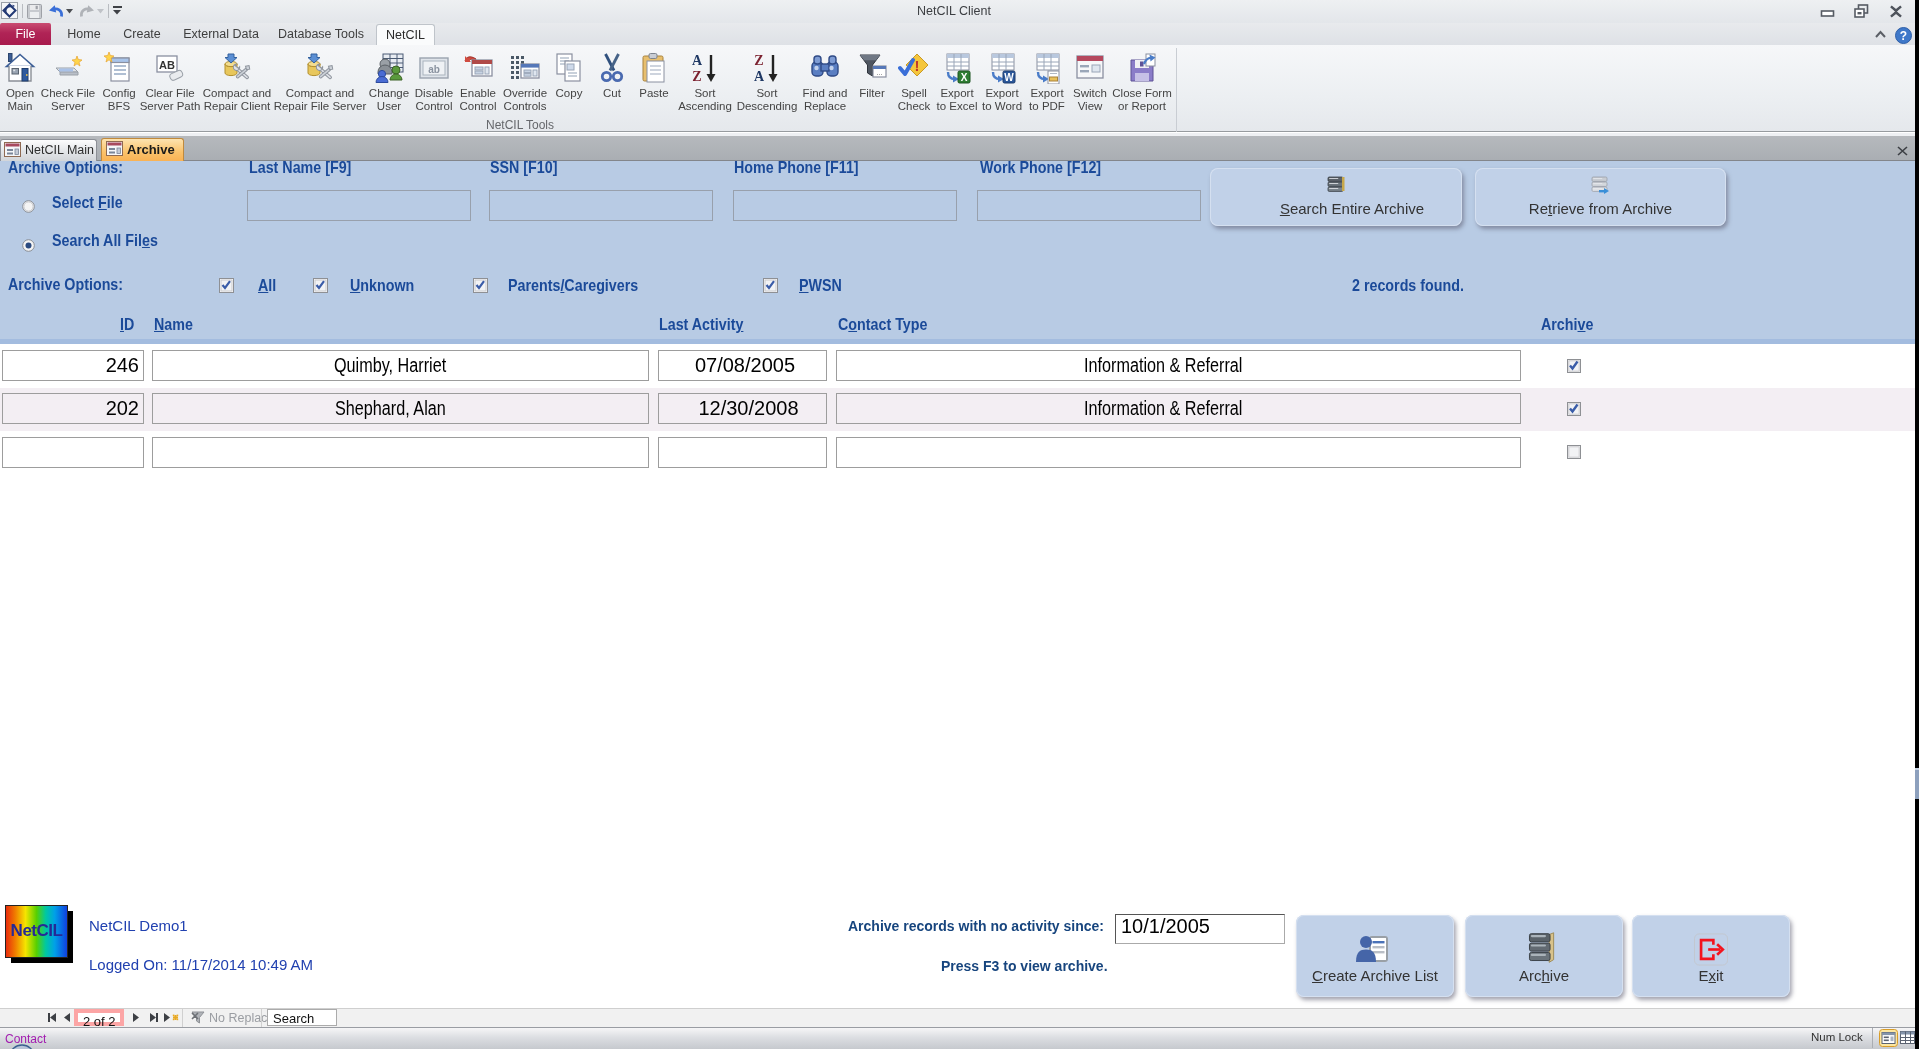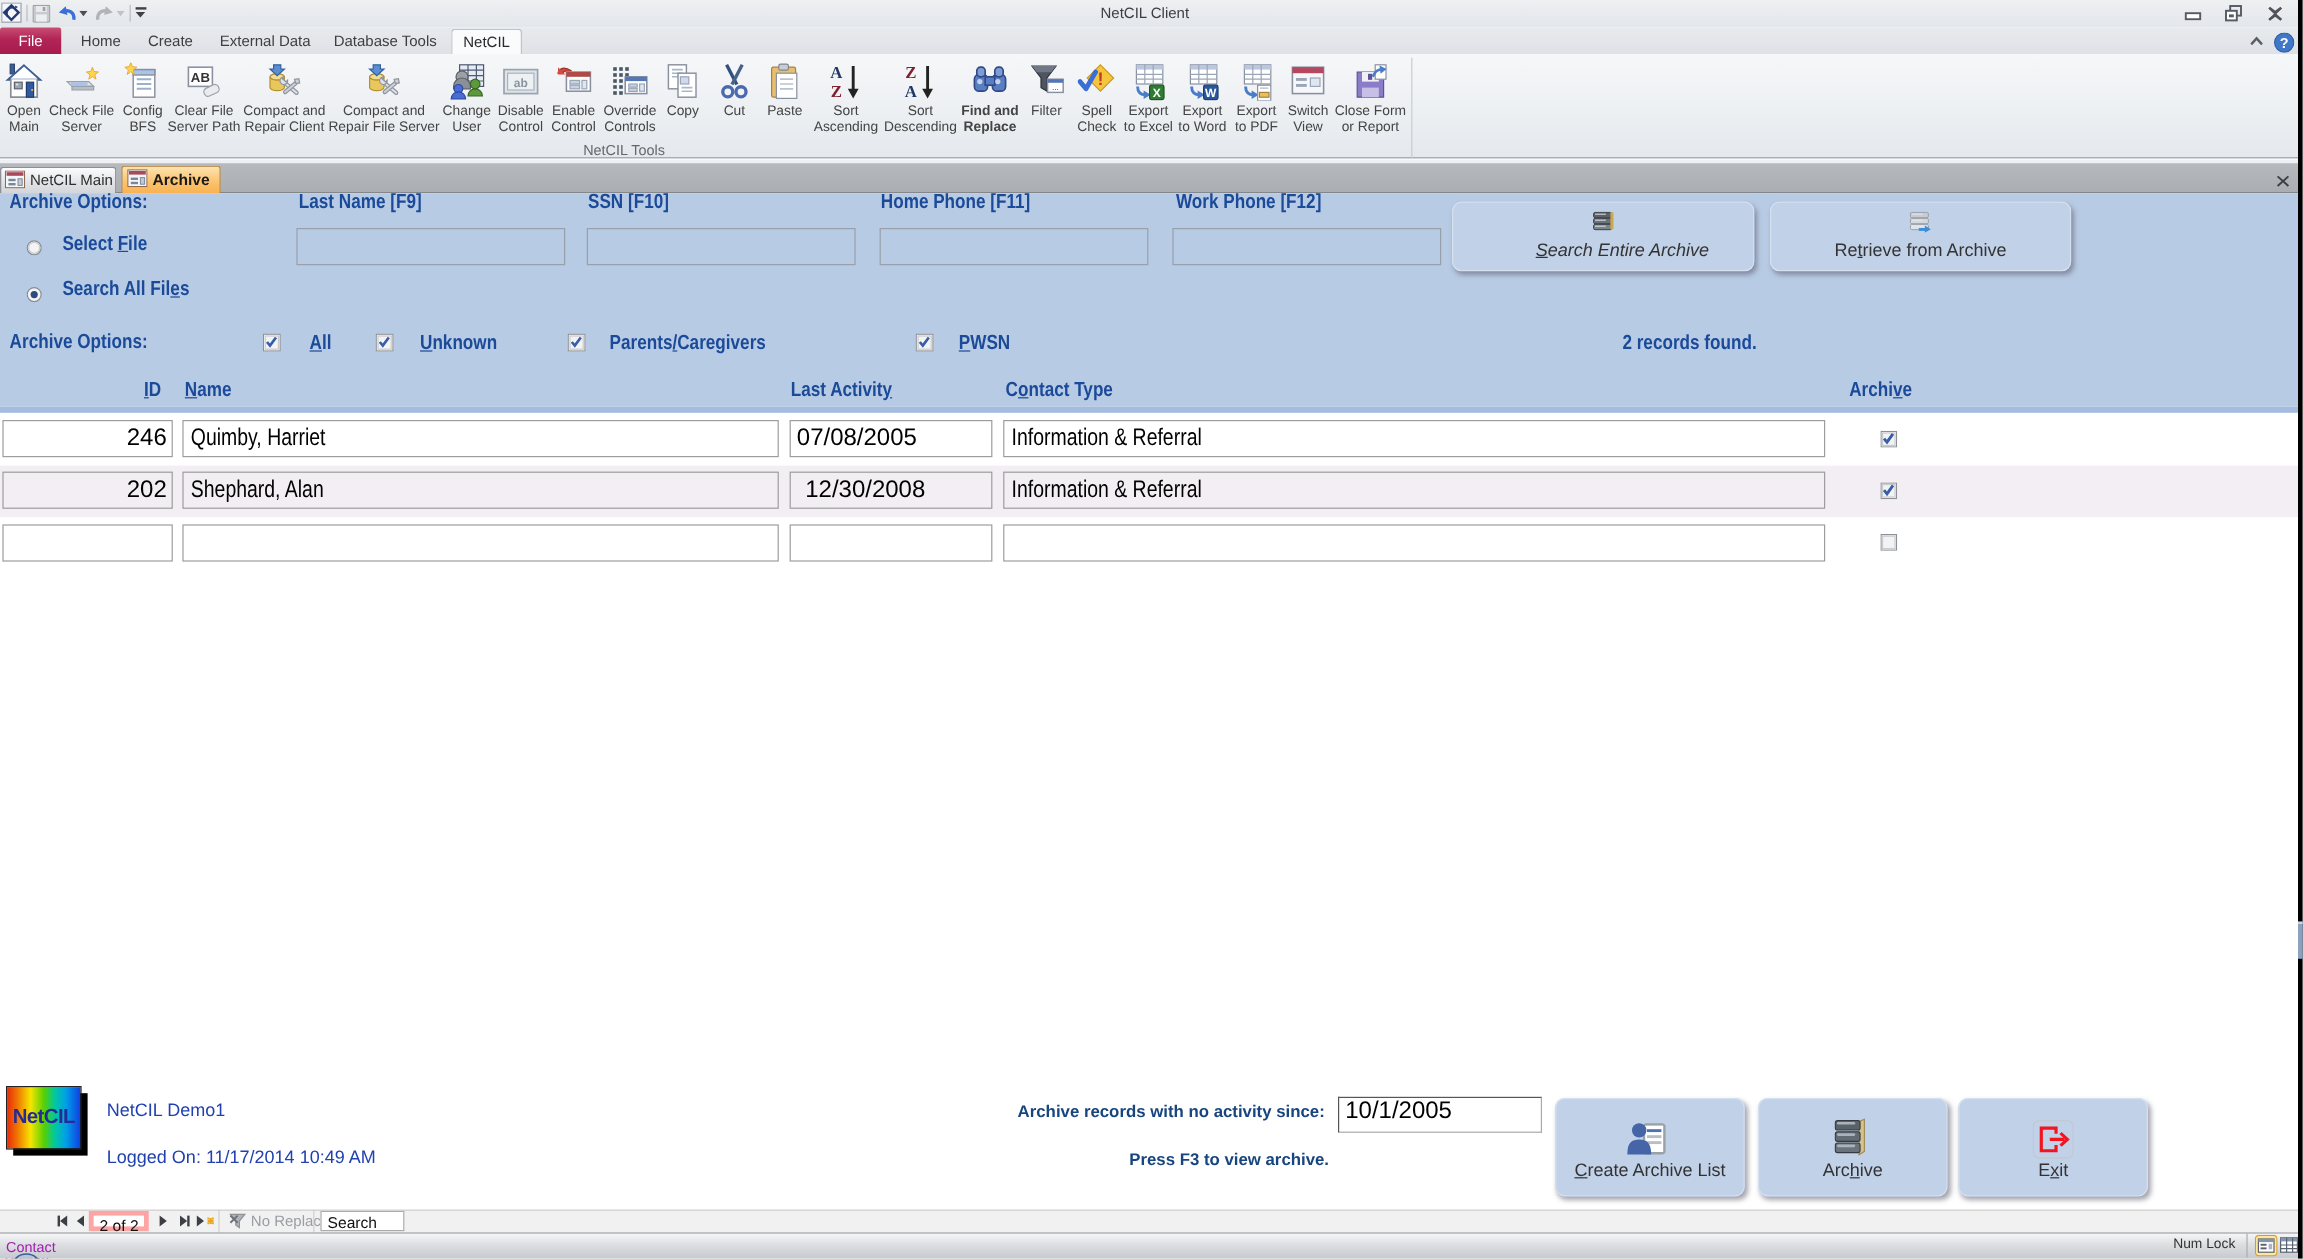--- a/index.html
+++ b/index.html
@@ -10,21 +10,21 @@
 .u{text-decoration:underline;}
 
 #titlebar{left:0;top:0;width:1915px;height:23px;background:linear-gradient(#eef0f2,#e3e6ea);}
 #tabrow{left:0;top:23px;width:1915px;height:22px;background:linear-gradient(#e8eaed,#dee1e6);}
 #ribbon{left:0;top:45px;width:1915px;height:87px;background:linear-gradient(#f6f7f9,#eceff2 60%,#e5e8ec);border-bottom:1px solid #979b9f;}
 #docbar{left:0;top:136px;width:1915px;height:25px;background:linear-gradient(#b6b9bd,#aaaeb3);border-bottom:1px solid #83868b;}
 .ritem{position:absolute;top:52px;text-align:center;font-size:11.5px;color:#444;line-height:13px;}
 .ritem svg{display:block;margin:0 auto 3px auto;}
 .rtab{position:absolute;top:23px;height:22px;line-height:22px;font-size:12.5px;color:#3e3e3e;text-align:center;}
 .field{position:absolute;background:transparent;border:1px solid #98a0ac;}
-.rowfield{position:absolute;border:1px solid #9d9d9d;font-size:20px;color:#000;line-height:29px;white-space:nowrap;overflow:hidden;}
+.rowfield{position:absolute;border:1px solid #9d9d9d;font-size:20px;color:#000;line-height:29px;white-space:nowrap;overflow:hidden;text-align:center;}
 .bigbtn{position:absolute;background:#c1d1e8;border-radius:8px;box-shadow:2px 3px 4px rgba(90,90,110,0.55), inset 0 0 0 1px #d5e0f0;text-align:center;}
 </style></head><body>
 
 <div class="abs" style="left:1915px;top:0;width:4px;height:1049px;background:#000;"></div>
 <div class="abs" style="left:1915px;top:768px;width:4px;height:31px;background:#8da0bd;border-top:2px solid #c8d4e4;"></div>
 <div class="abs" id="titlebar"></div>
 <svg class="abs" style="left:1px;top:2px" width="19" height="19" viewBox="0 0 19 19">
 <rect x="0.5" y="0.5" width="16" height="16" fill="#f5f6f8" stroke="#9aa0a8"></rect>
 <path d="M8.5 2.5 L14.5 8.5 L8.5 14.5 L2.5 8.5 Z" fill="none" stroke="#233a75" stroke-width="2"></path>
 <path d="M5.2 11.5 Q3.6 8 6 5.6 Q8.4 3.4 11.5 4.8" fill="none" stroke="#233a75" stroke-width="1.8"></path>
@@ -228,21 +228,21 @@
 <text x="8" y="29" font-size="14" font-weight="bold" fill="#7c2230" text-anchor="middle" font-family="Liberation Serif">Z</text>
 <line x1="22" y1="3" x2="22" y2="24" stroke="#222" stroke-width="2.4"></line>
 <path d="M17.5 22 L26.5 22 L22 30 Z" fill="#222"></path>
     </svg>Sort<br>Ascending</div>
 <div class="ritem" style="left:712px;width:110px;"><svg width="32" height="32" viewBox="0 0 32 32">
       <text x="8" y="13" font-size="14" font-weight="bold" fill="#7c2230" text-anchor="middle" font-family="Liberation Serif">Z</text>
 <text x="8" y="29" font-size="14" font-weight="bold" fill="#1f3864" text-anchor="middle" font-family="Liberation Serif">A</text>
 <line x1="22" y1="3" x2="22" y2="24" stroke="#222" stroke-width="2.4"></line>
 <path d="M17.5 22 L26.5 22 L22 30 Z" fill="#222"></path>
     </svg>Sort<br>Descending</div>
-<div class="ritem" style="left:770px;width:110px;font-weight:bold;"><svg width="32" height="32" viewBox="0 0 32 32">
+<div class="ritem" style="left:770px;width:110px;"><svg width="32" height="32" viewBox="0 0 32 32">
       <rect x="3" y="10" width="11" height="14" rx="4" fill="#5a7ec2" stroke="#2f4a86" stroke-width="1.4"></rect>
 <rect x="18" y="10" width="11" height="14" rx="4" fill="#5a7ec2" stroke="#2f4a86" stroke-width="1.4"></rect>
 <rect x="12" y="12" width="8" height="7" fill="#5a7ec2" stroke="#2f4a86" stroke-width="1.4"></rect>
 <rect x="5" y="4" width="7" height="8" rx="3" fill="#7e9cd4" stroke="#2f4a86" stroke-width="1.4"></rect>
 <rect x="20" y="4" width="7" height="8" rx="3" fill="#7e9cd4" stroke="#2f4a86" stroke-width="1.4"></rect>
 <circle cx="7.5" cy="16" r="2.2" fill="#c3d2ec"></circle>
       <circle cx="22.5" cy="16" r="2.2" fill="#c3d2ec"></circle>
     </svg>Find and<br>Replace</div>
 <div class="ritem" style="left:817px;width:110px;"><svg width="32" height="32" viewBox="0 0 32 32">
       <path d="M4 3 L24 3 L16.5 13 L16.5 24 L11.5 21 L11.5 13 Z" fill="#4e5560" stroke="#2e333c"></path>
@@ -357,21 +357,21 @@
 <div class="bigbtn" style="left:1210px;top:168px;width:252px;height:58px;"></div>
 <svg class="abs" style="left:1326px;top:176px" width="22" height="18" viewBox="0 0 22 18">
     <rect x="2" y="1" width="15" height="4.4" rx="1.2" fill="#5a6168" stroke="#3a4046" stroke-width="0.8"></rect>
     <rect x="3.2" y="2" width="9" height="1" fill="#e6e9ee" opacity="0.8"></rect>
     <rect x="2" y="6" width="15" height="4.4" rx="1.2" fill="#6a737b" stroke="#3a4046" stroke-width="0.8"></rect>
     <rect x="3.2" y="7" width="9" height="1" fill="#e6e9ee" opacity="0.8"></rect>
     <rect x="2" y="11" width="15" height="4.4" rx="1.2" fill="#7a848c" stroke="#3a4046" stroke-width="0.8"></rect>
     <rect x="3.2" y="12" width="9" height="1" fill="#e6e9ee" opacity="0.8"></rect>
     <rect x="16" y="1" width="2.5" height="14" fill="#c8a84a"></rect>
   </svg>
-<div class="abs" style="left:1210px;top:200px;width:284px;text-align:center;font-size:15px;color:#333;font-style:italic;"><span class="u">S</span>earch Entire Archive</div>
+<div class="abs" style="left:1210px;top:200px;width:284px;text-align:center;font-size:15px;color:#333;"><span class="u">S</span>earch Entire Archive</div>
 <div class="bigbtn" style="left:1475px;top:168px;width:251px;height:58px;"></div>
 <svg class="abs" style="left:1590px;top:176px" width="22" height="18" viewBox="0 0 22 18">
     <rect x="2" y="1" width="15" height="4.4" rx="1.2" fill="#c8ccd2" stroke="#9aa0a8" stroke-width="0.8"></rect>
     <rect x="3.2" y="2" width="9" height="1" fill="#e6e9ee" opacity="0.8"></rect>
     <rect x="2" y="6" width="15" height="4.4" rx="1.2" fill="#d4d8dd" stroke="#9aa0a8" stroke-width="0.8"></rect>
     <rect x="3.2" y="7" width="9" height="1" fill="#e6e9ee" opacity="0.8"></rect>
     <rect x="2" y="11" width="15" height="4.4" rx="1.2" fill="#dfe2e6" stroke="#9aa0a8" stroke-width="0.8"></rect>
     <rect x="3.2" y="12" width="9" height="1" fill="#e6e9ee" opacity="0.8"></rect>
     <path d="M14 12 L19 15 L14 18 Z" fill="#3a8fd8"></path>
     <rect x="9" y="14" width="6" height="2.4" fill="#3a8fd8"></rect>

